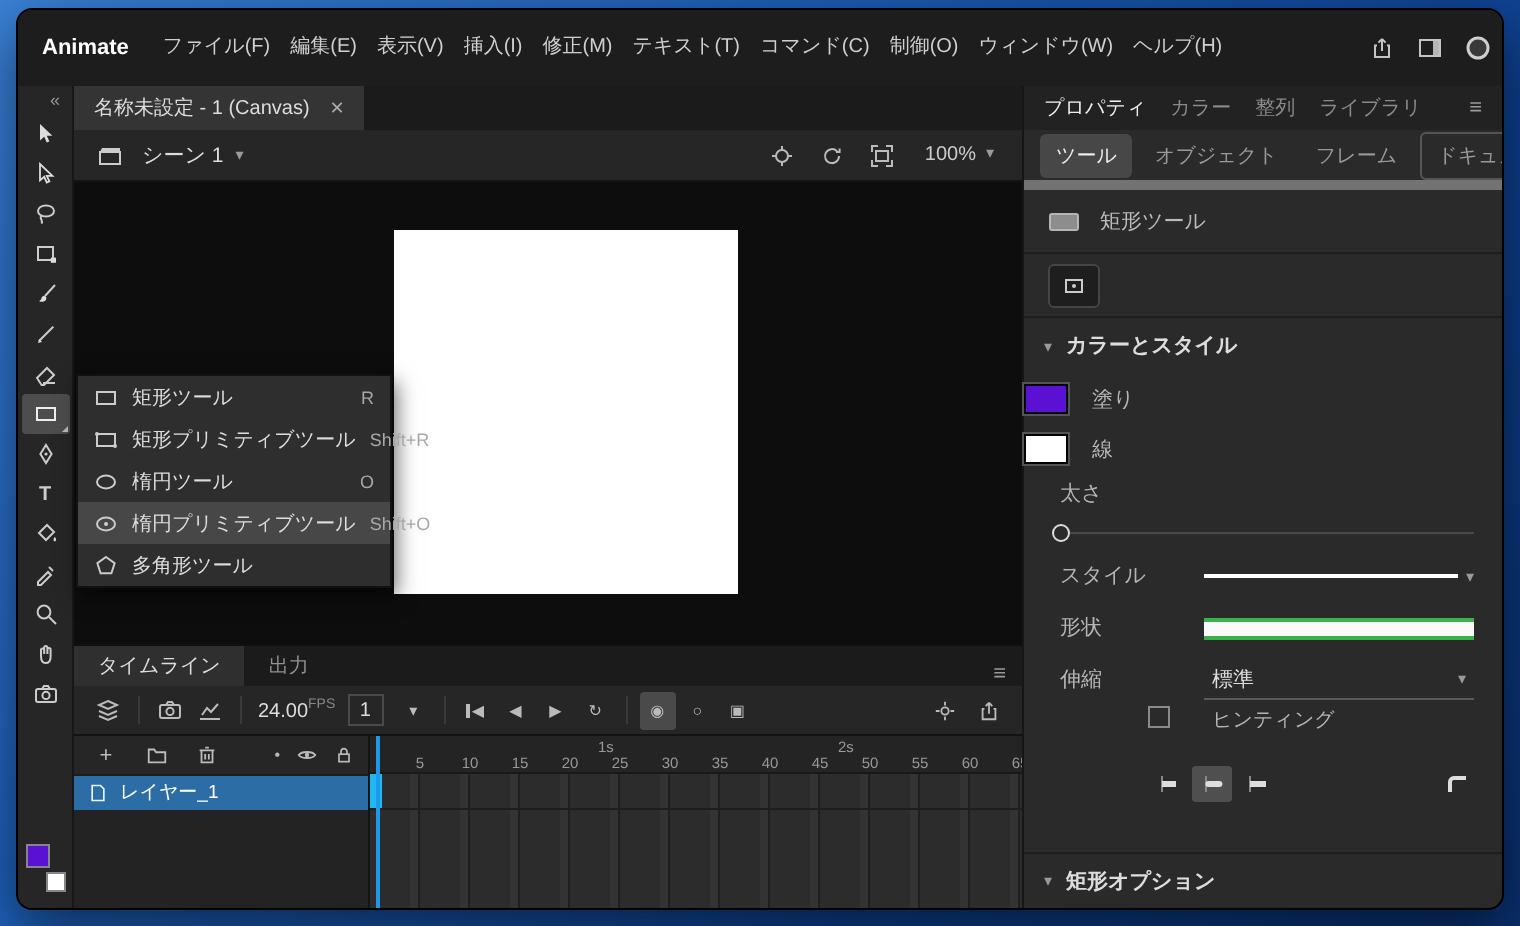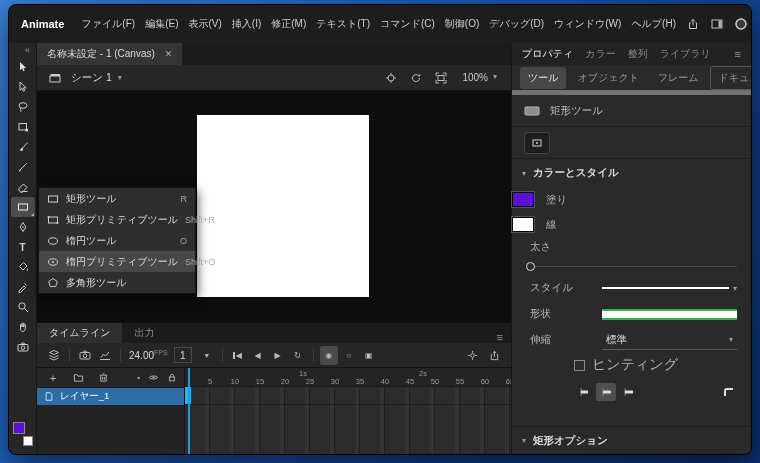--- a/index.html
+++ b/index.html
@@ -92,21 +92,21 @@
 .label-row{height:20px;display:flex;align-items:center;padding-left:18px;color:#b5b5b5;font-size:10.5px}
 .slider-row{height:18px;display:flex;align-items:center;padding:0 14px}
 .knob{width:9px;height:9px;border:1.5px solid #ddd;border-radius:50%;background:#2a2a2a}
 .track{flex:1;height:1px;background:#4a4a4a}
 .field-row{height:26px;display:flex;align-items:center;padding:0 14px 0 18px;gap:28px}
 .f-label{flex:0 0 44px;color:#b5b5b5;font-size:10.5px}
 .style-preview{flex:1;height:16px;display:flex;align-items:center;gap:4px}
 .style-line{flex:1;height:2px;background:#fff}
 .shape-preview{flex:1;height:11px;background:#fafafa;border-top:2px solid #3ab14a;border-bottom:2px solid #3ab14a}
 .select-box{flex:1;height:20px;border-bottom:1px solid #5a5a5a;color:#ddd;font-size:10.5px;display:flex;align-items:center;justify-content:space-between;padding:0 4px}
-.hint-row{height:24px;display:flex;align-items:center;gap:7px;padding-left:62px;color:#b5b5b5;font-size:14px}
+.hint-row{height:24px;display:flex;gap:21px;padding-left:62px;color:#b5b5b5;font-size:10px}
 .checkbox{width:11px;height:11px;border:1px solid #8a8a8a;background:transparent}
 .caps-row{height:30px;display:flex;align-items:center;gap:2px;padding-left:62px}
 .cap-btn{width:20px;height:18px;display:flex;align-items:center;justify-content:center;border-radius:2px}
 .cap-btn.active{background:#4f4f4f}
 .join-btn{margin-left:auto;margin-right:12px;width:20px;height:18px;display:flex;align-items:center;justify-content:center;border-radius:2px}
 </style>
 </head>
 <body>
 
 <div class="window">
@@ -114,21 +114,20 @@
   <div class="menubar">
     <span class="appname">Animate</span>
     <span class="menu-item">ファイル(F)</span>
     <span class="menu-item">編集(E)</span>
     <span class="menu-item">表示(V)</span>
     <span class="menu-item">挿入(I)</span>
     <span class="menu-item">修正(M)</span>
     <span class="menu-item">テキスト(T)</span>
     <span class="menu-item">コマンド(C)</span>
     <span class="menu-item">制御(O)</span>
-    <span class="menu-item">デバッグ(D)</span>
     <span class="menu-item">ウィンドウ(W)</span>
     <span class="menu-item">ヘルプ(H)</span>
     <div class="mb-right">
       <span class="mb-icon">
         <svg width="12" height="12" viewBox="0 0 12 12" fill="none" stroke="#c4c4c4" stroke-width="1">
             <path d="M6 1.5v6M6 1.5L4.2 3.3M6 1.5l1.8 1.8"></path>
             <path d="M3.5 4.8H2.5v5.7h7V4.8H8.5"></path>
           </svg>
       </span>
       <span class="mb-icon">

